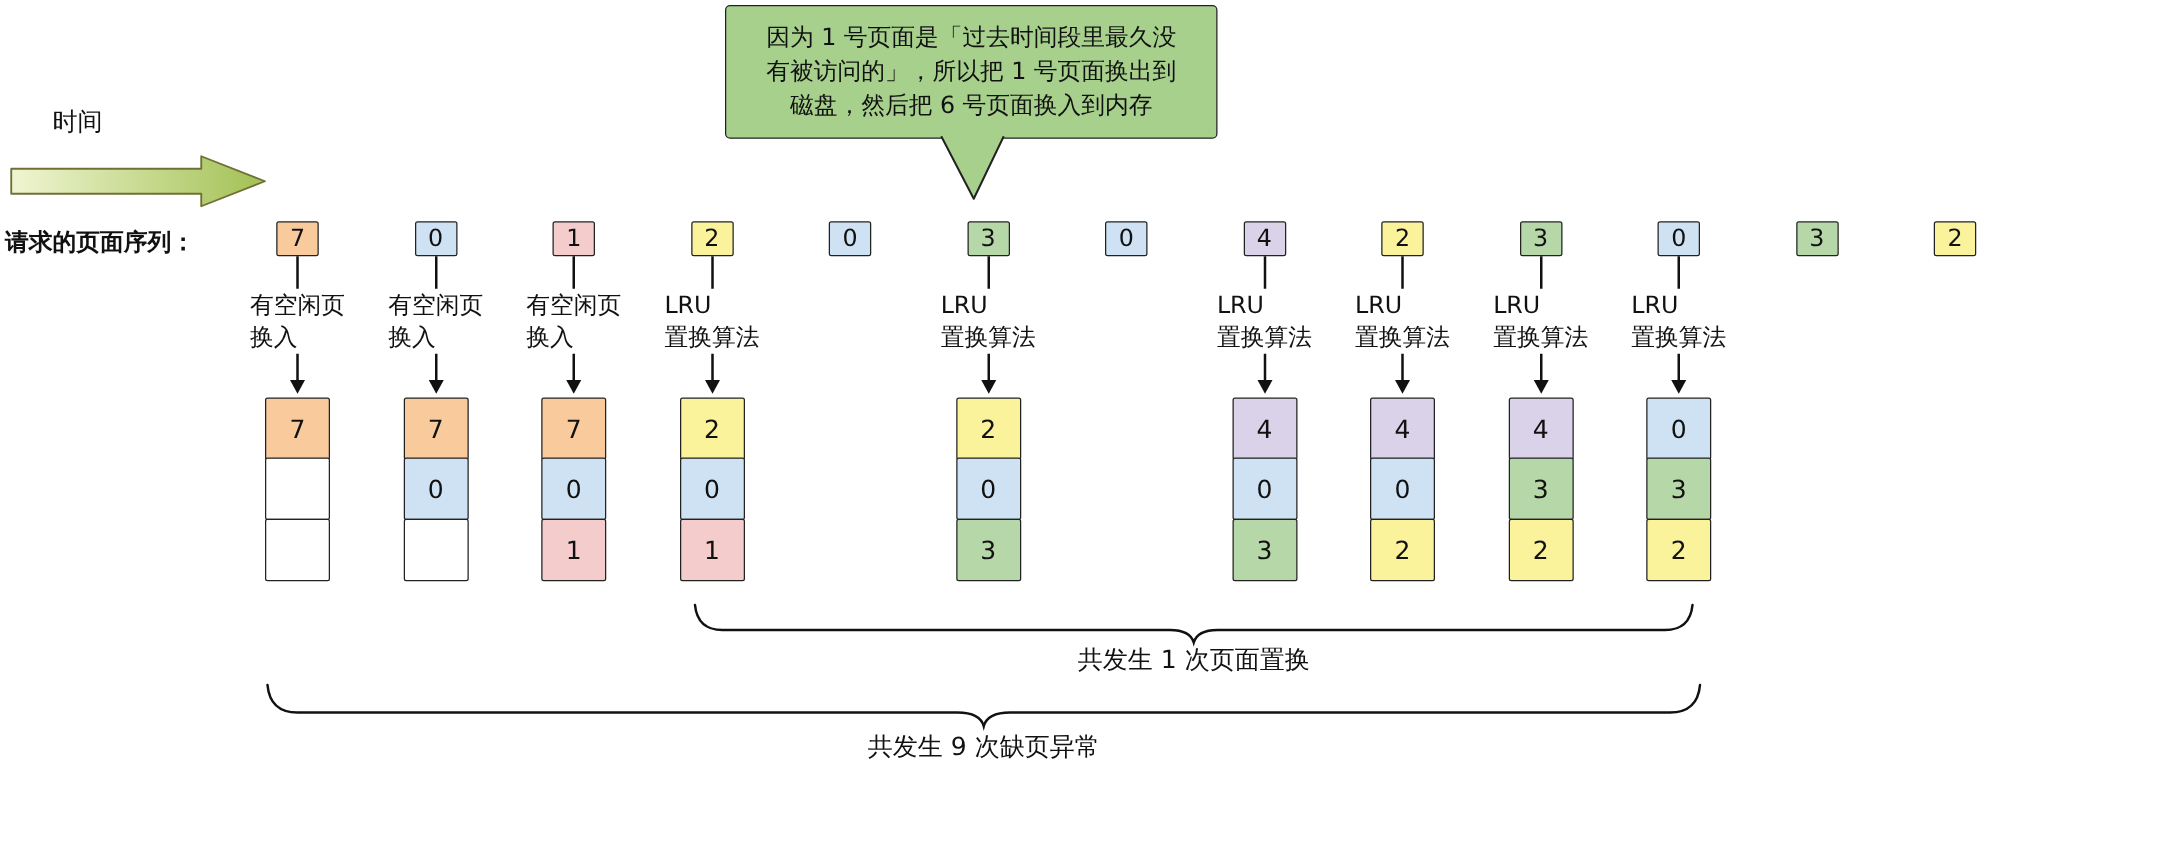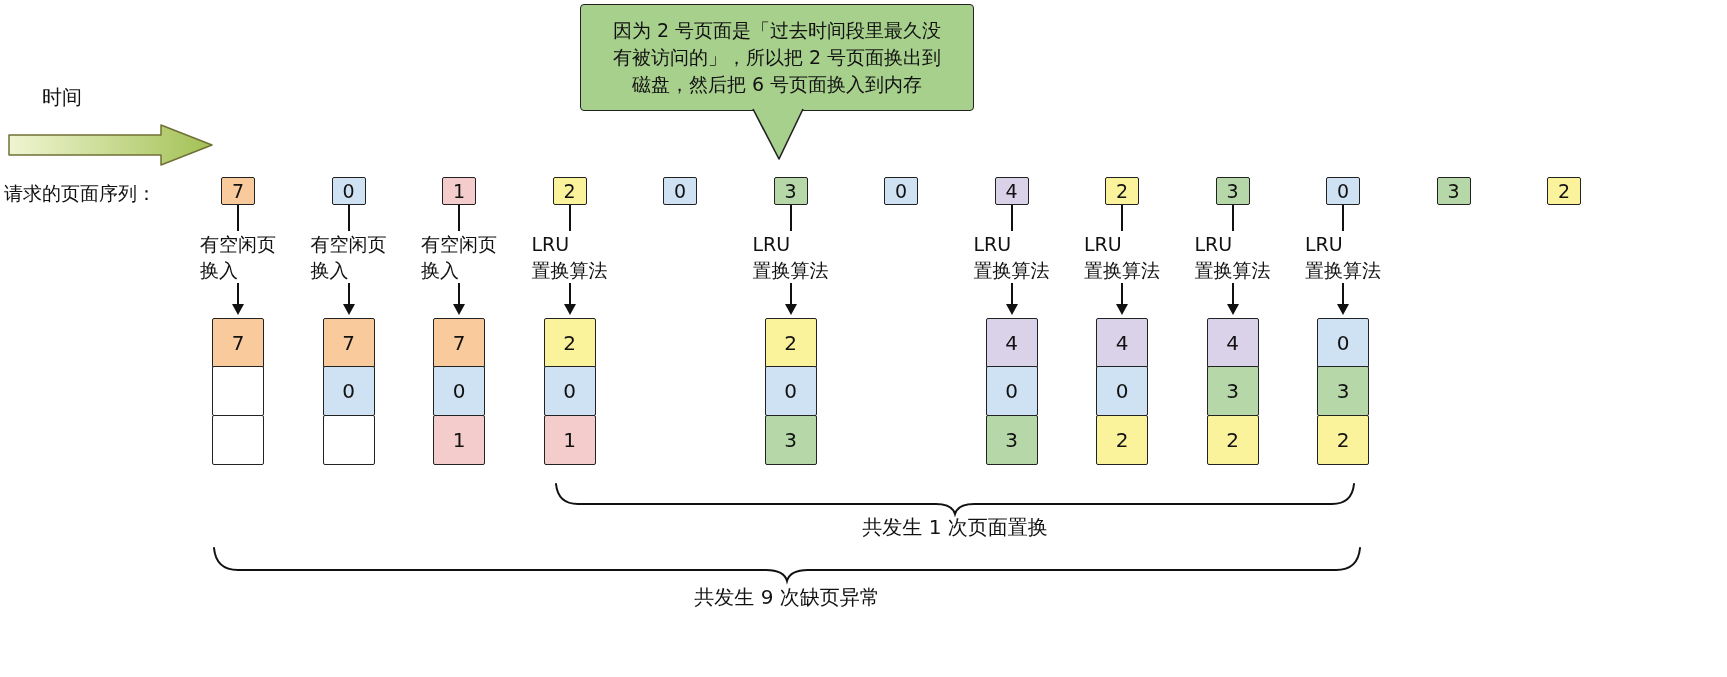--- a/index.html
+++ b/index.html
@@ -48,20 +48,21 @@
     left: 8px;
     top: 122px;
   }
 
   
   .seq-label {
     position: absolute;
     left: 4px;
     top: 181px;
     font-size: 19px;
+    font-weight: bold;
   }
 
   .column {
     position: absolute;
     top: 177px;
     width: 110px;
     display: flex;
     flex-direction: column;
     align-items: center;
   }
@@ -145,22 +146,22 @@
     font-size: 20px;
     white-space: nowrap;
   }
 </style>
 </head>
 <body>
 
 <div class="canvas">
 
   <div class="callout">
-    <div>因为 2 号页面是「过去时间段里最久没</div>
-    <div>有被访问的」，所以把 2 号页面换出到</div>
+    <div>因为 1 号页面是「过去时间段里最久没</div>
+    <div>有被访问的」，所以把 1 号页面换出到</div>
     <div>磁盘，然后把 6 号页面换入到内存</div>
   </div>
   <svg class="callout-tail" width="64" height="58">
     <path d="M5,2 L31,52 L55,2" fill="#a8d08d" stroke="#222" stroke-width="1.6" stroke-linejoin="round"></path>
   </svg>
 
   <div class="time-label">时间</div>
   <svg class="time-arrow" width="212" height="46">
     <defs>
       <linearGradient id="arrowGrad" x1="0" y1="0" x2="1" y2="0">

